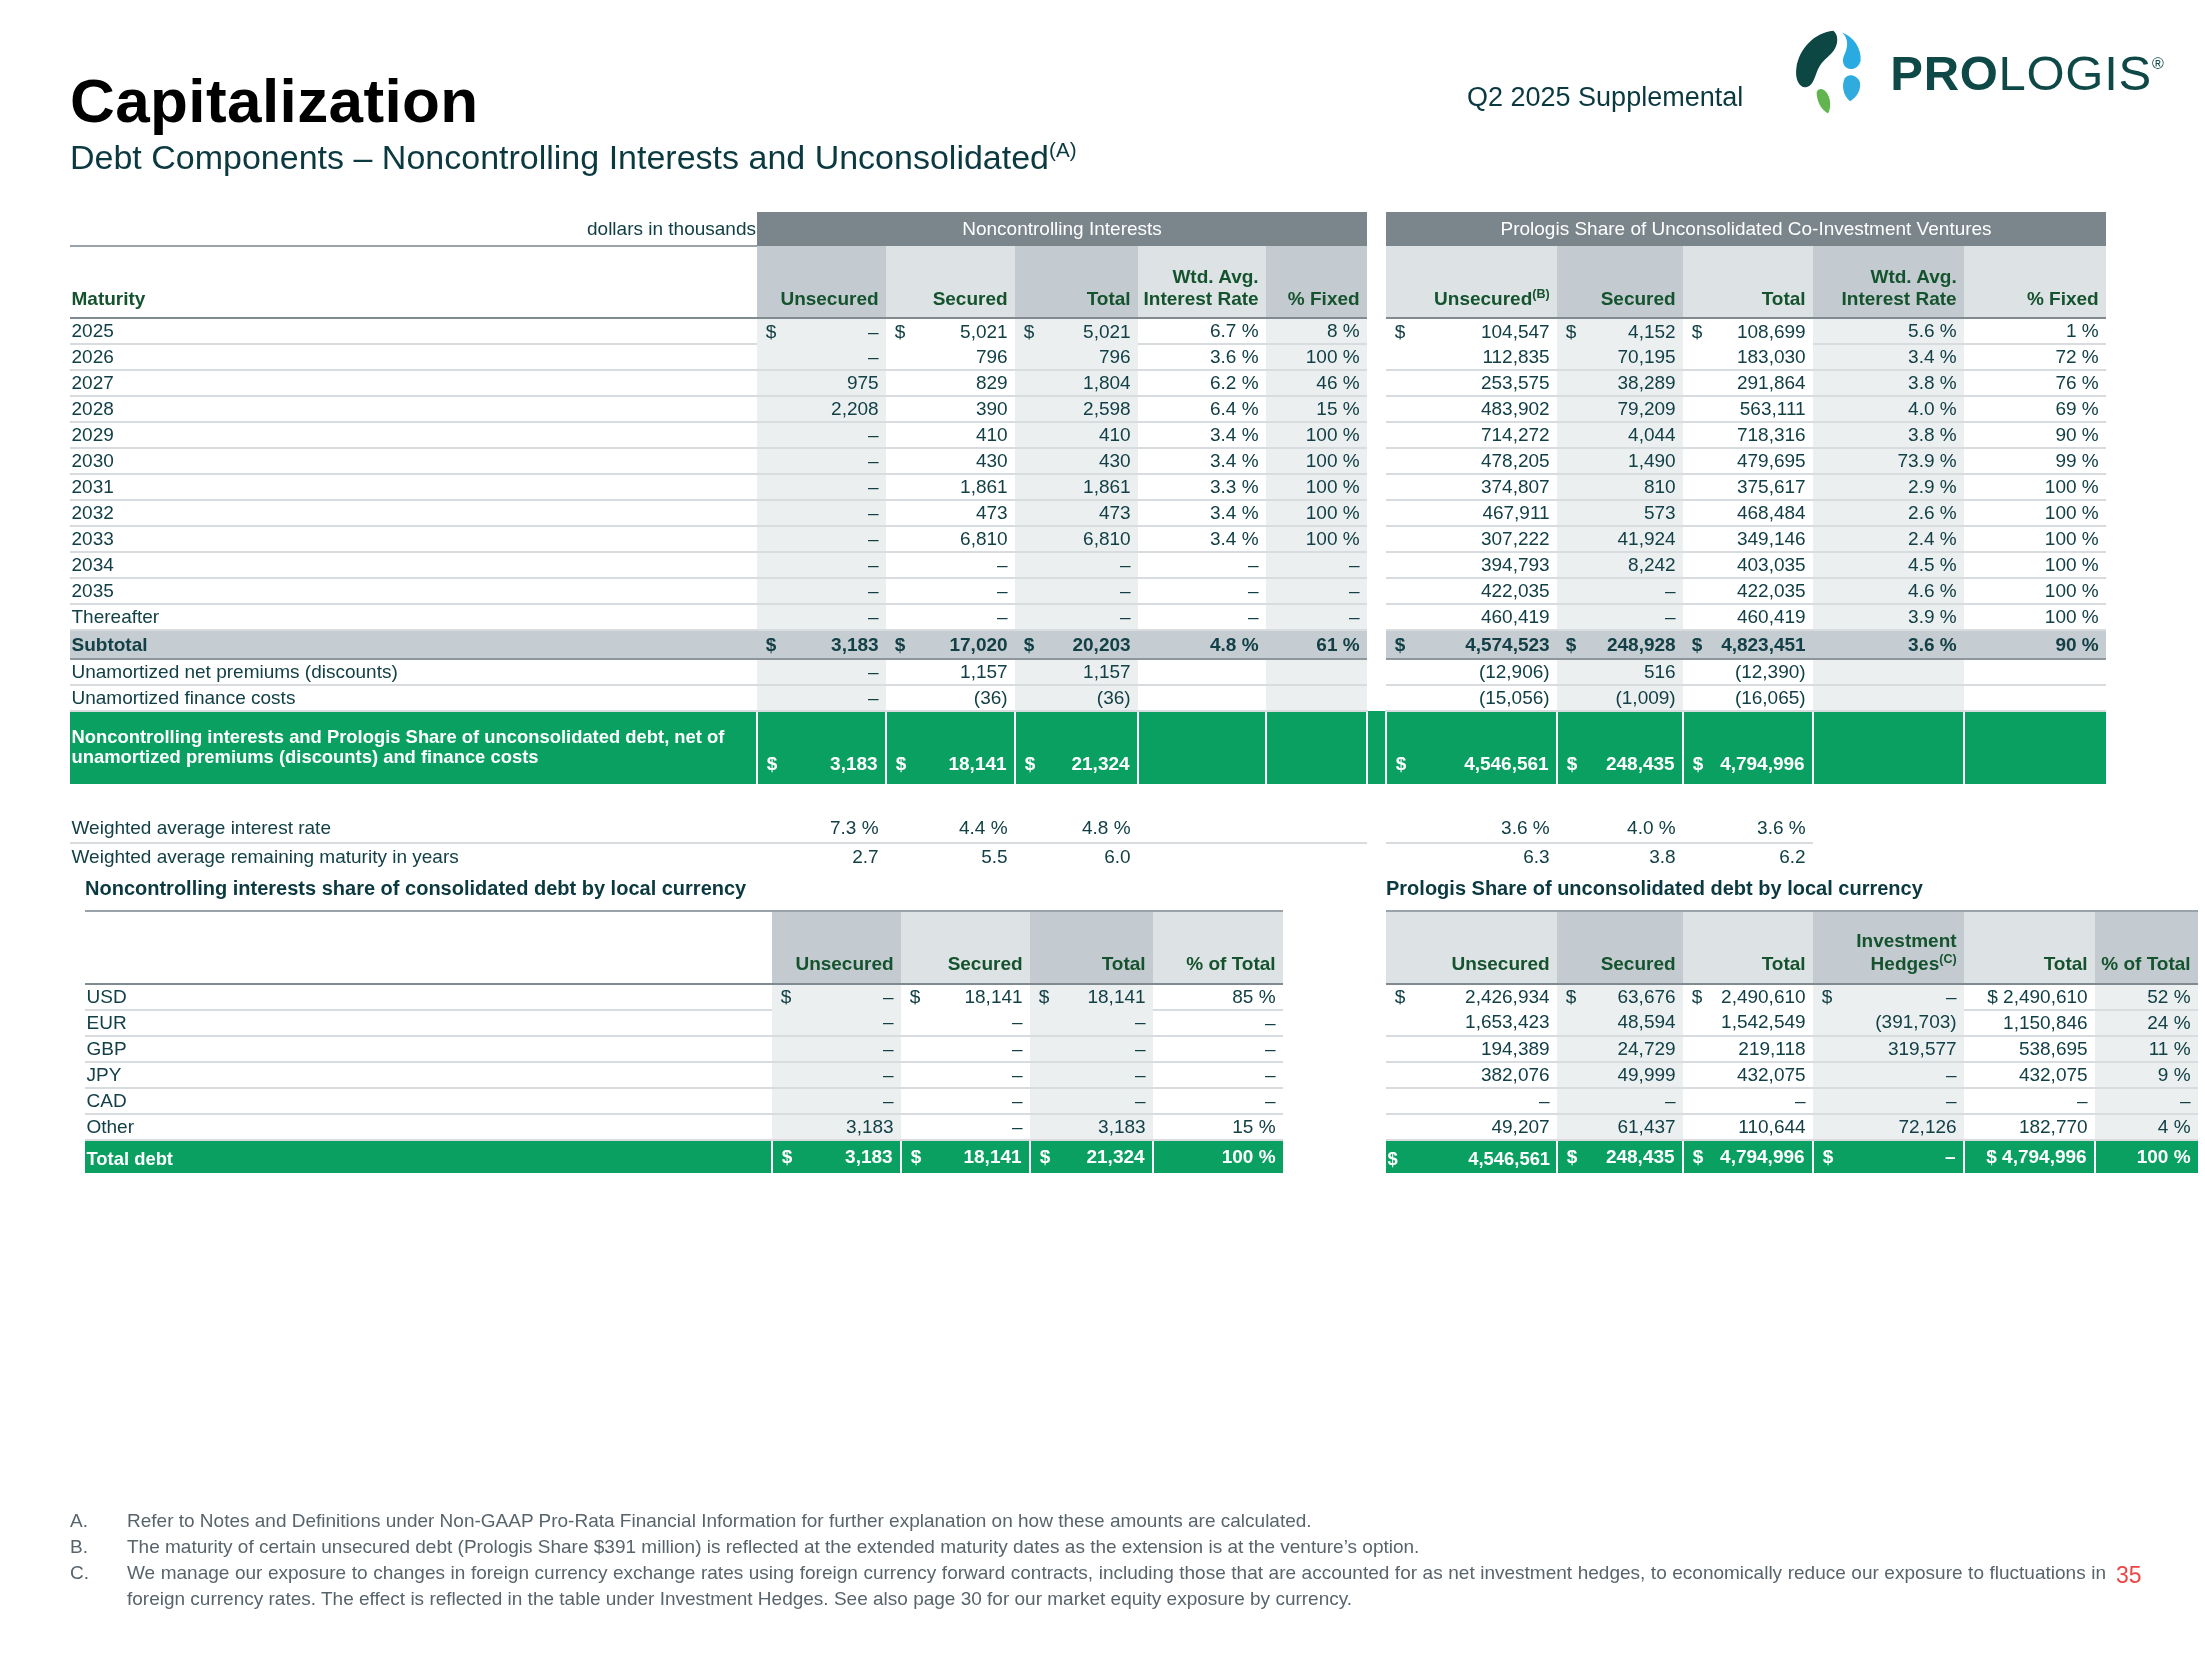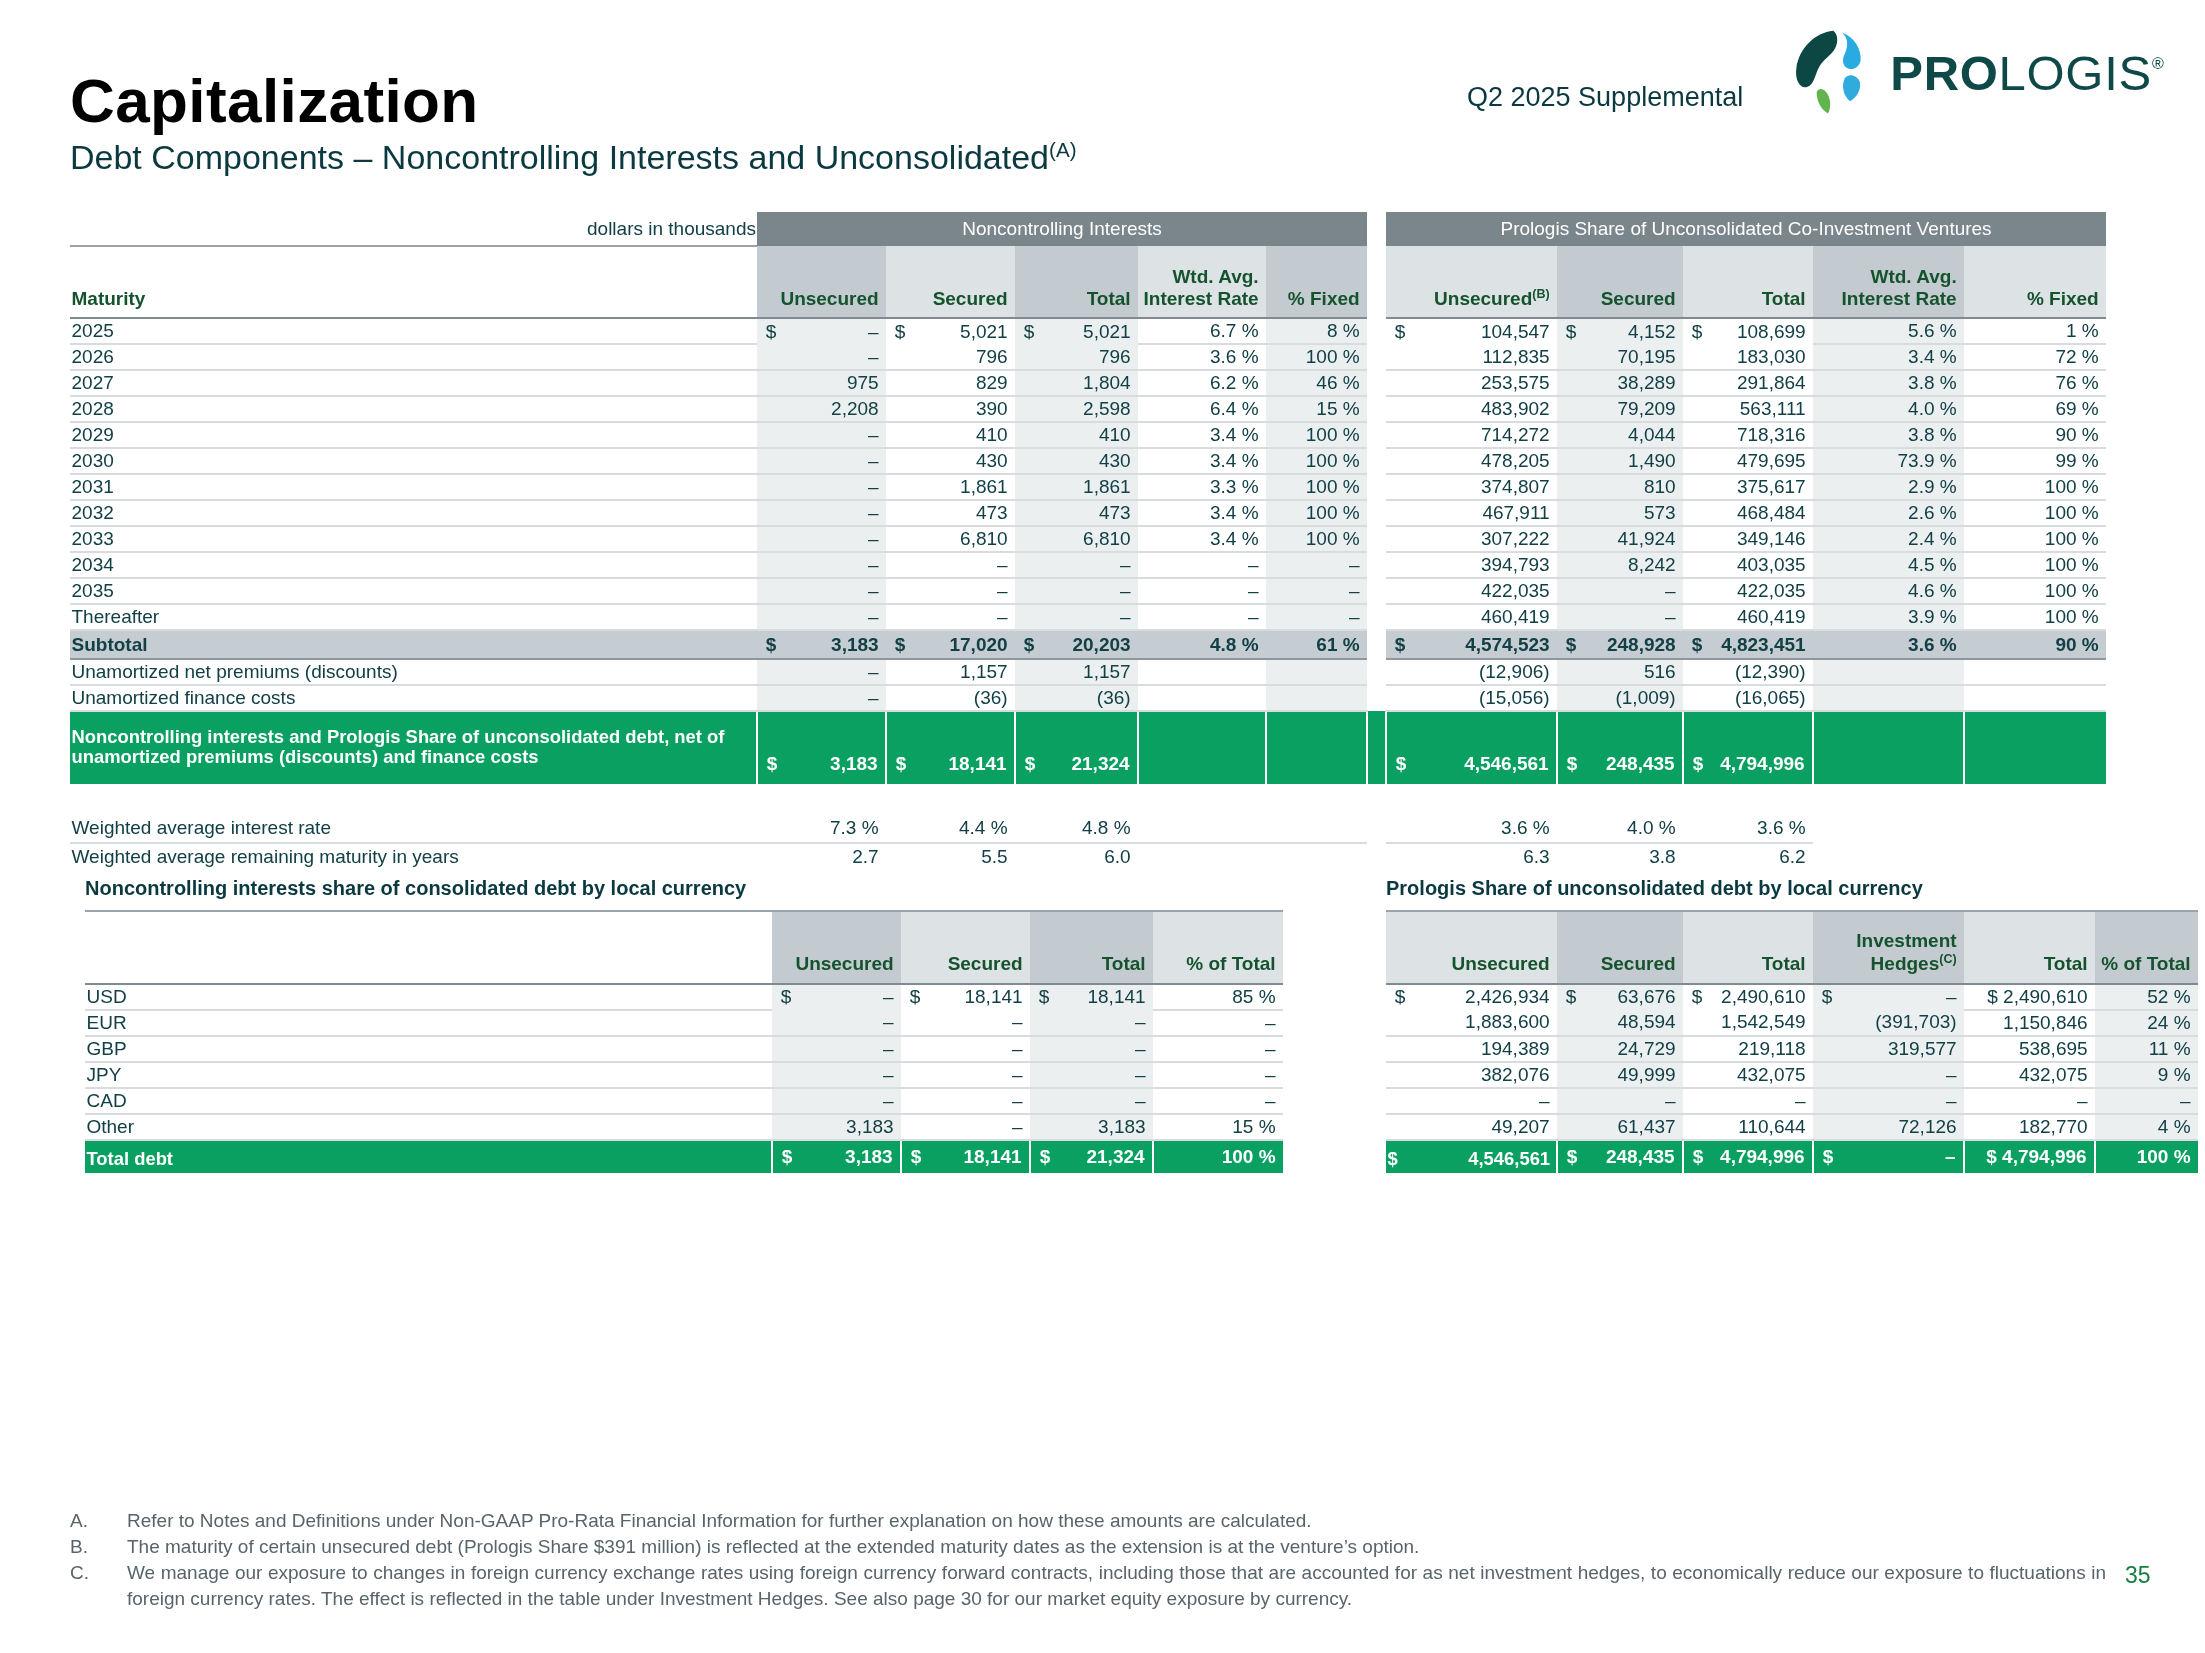--- a/index.html
+++ b/index.html
@@ -63,21 +63,21 @@
   .lowerR{position:absolute;left:1386px;top:877px;width:812px;}
   .sec-title{font-size:20px;font-weight:bold;color:#0b3940;margin:0 0 10.3px 0;}
   .ct{width:100%;}
   .ct tbody td{height:24px;}
   .ct tr.green td{height:28px;vertical-align:middle;padding-bottom:0;margin-top:36px;}
 
   
   .footnotes{position:absolute;left:70px;top:1508px;width:2036px;font-size:19px;line-height:26px;color:#58646b;}
   .fn{display:grid;grid-template-columns:57px 1fr;}
   .fn.justify .fn-text{text-align:justify;}
-  .page-number{position:absolute;left:2116px;top:1562px;font-size:23px;color:#15803d;margin-left:9px;}
+  .page-number{position:absolute;left:2116px;top:1562px;font-size:23px;color:#ef4444;}
 </style>
 </head>
 <body>
 
 <div class="page">
 
   <div class="title">Capitalization</div>
   <div class="subtitle">
     <span>Debt Components – Noncontrolling Interests and Unconsolidated</span><sup>(A)</sup>
   </div>
@@ -584,21 +584,21 @@
               <span class="v">2,490,610</span>
             </td>
             <td class="b sp">
               <span class="d">$</span>
               <span class="v">–</span>
             </td>
             <td>$ 2,490,610</td>
             <td class="b">52 %</td>
           </tr>
           <tr>
-            <td>1,883,600</td>
+            <td>1,653,423</td>
             <td class="b">48,594</td>
             <td>1,542,549</td>
             <td class="b">(391,703)</td>
             <td>1,150,846</td>
             <td class="b">24 %</td>
           </tr>
           <tr>
             <td>194,389</td>
             <td class="b">24,729</td>
             <td>219,118</td>

